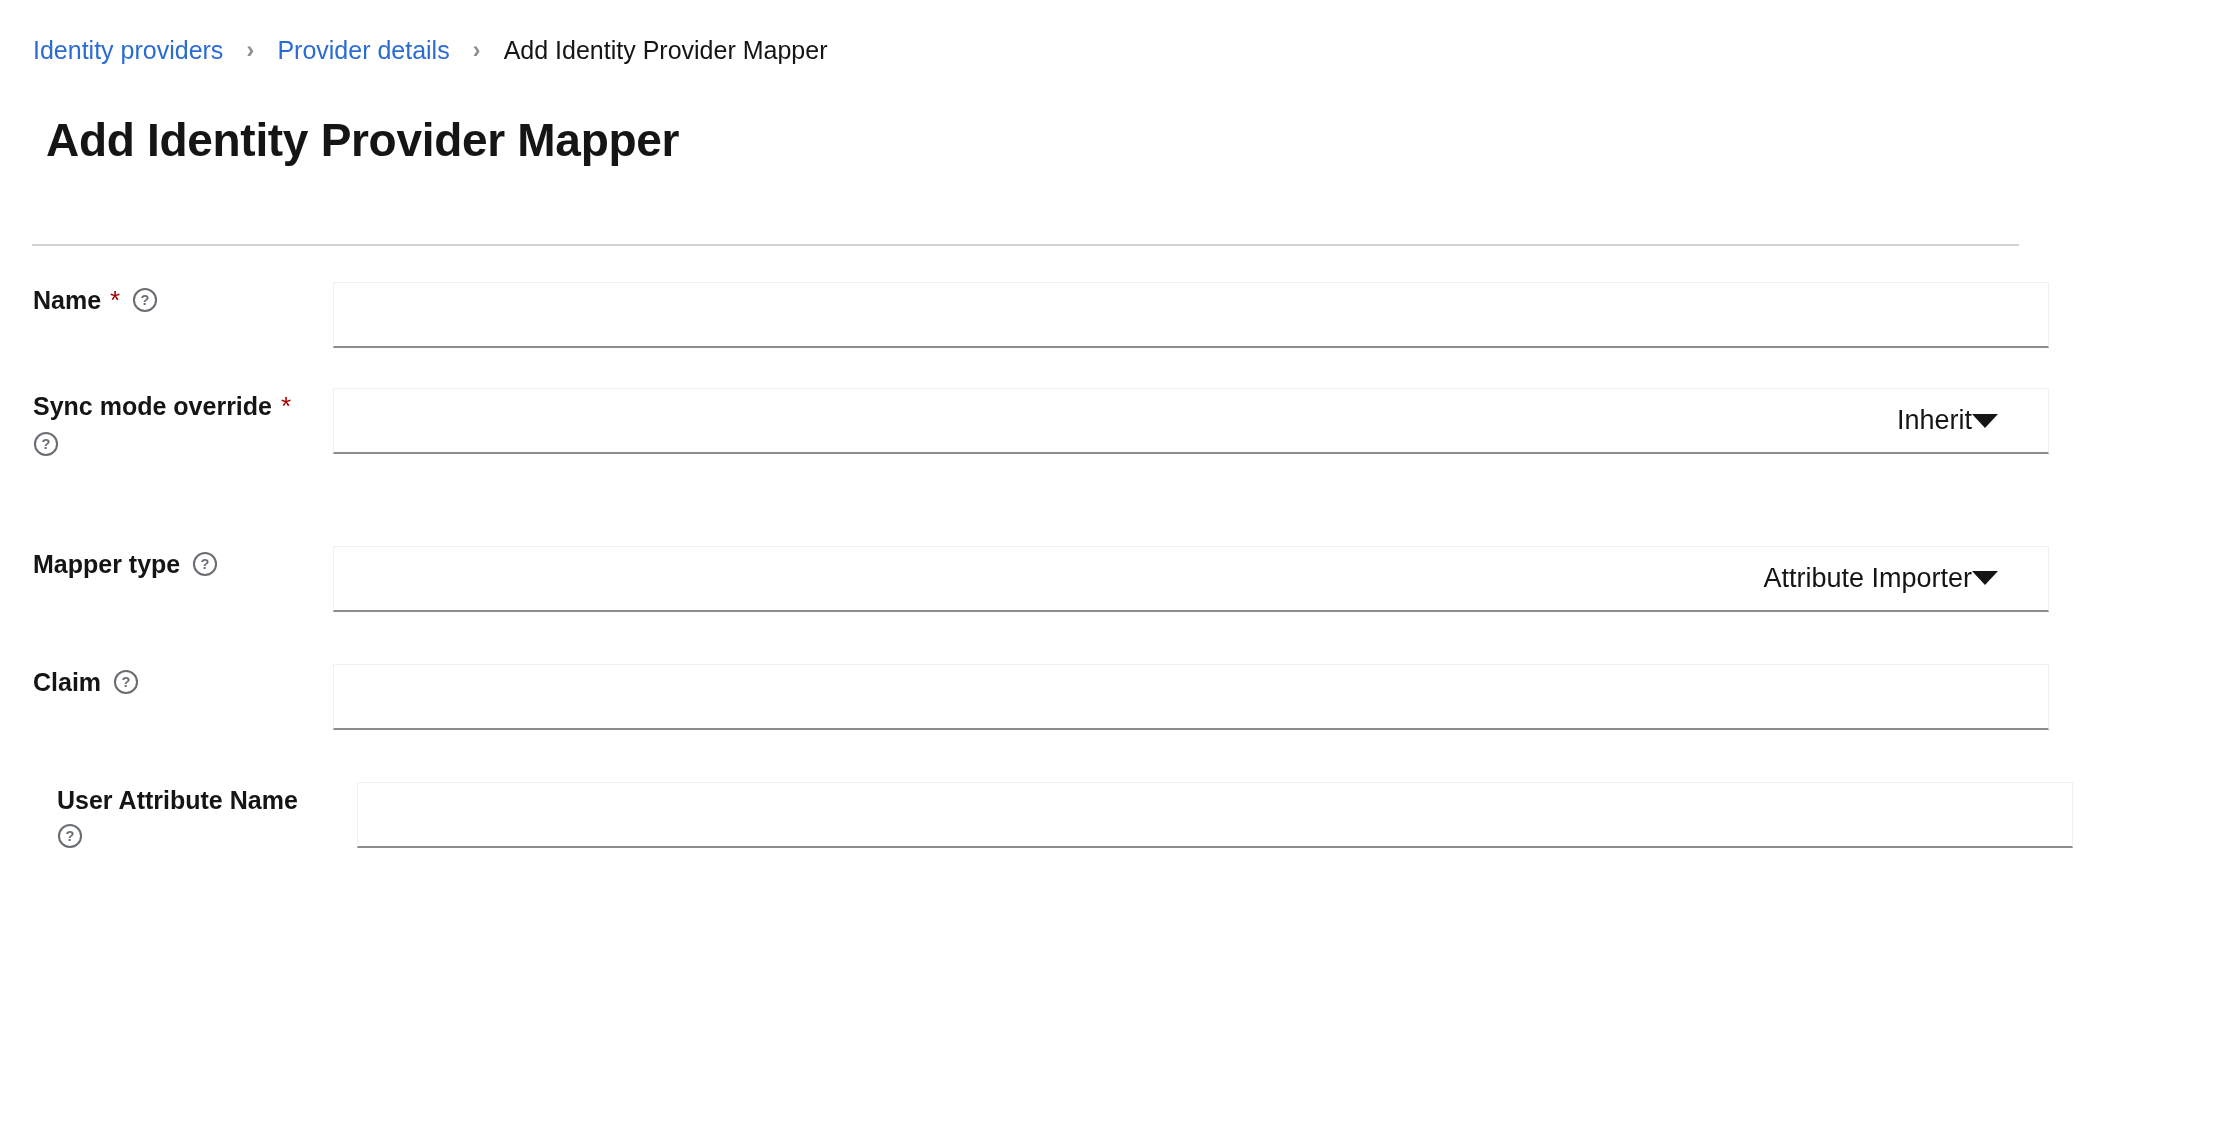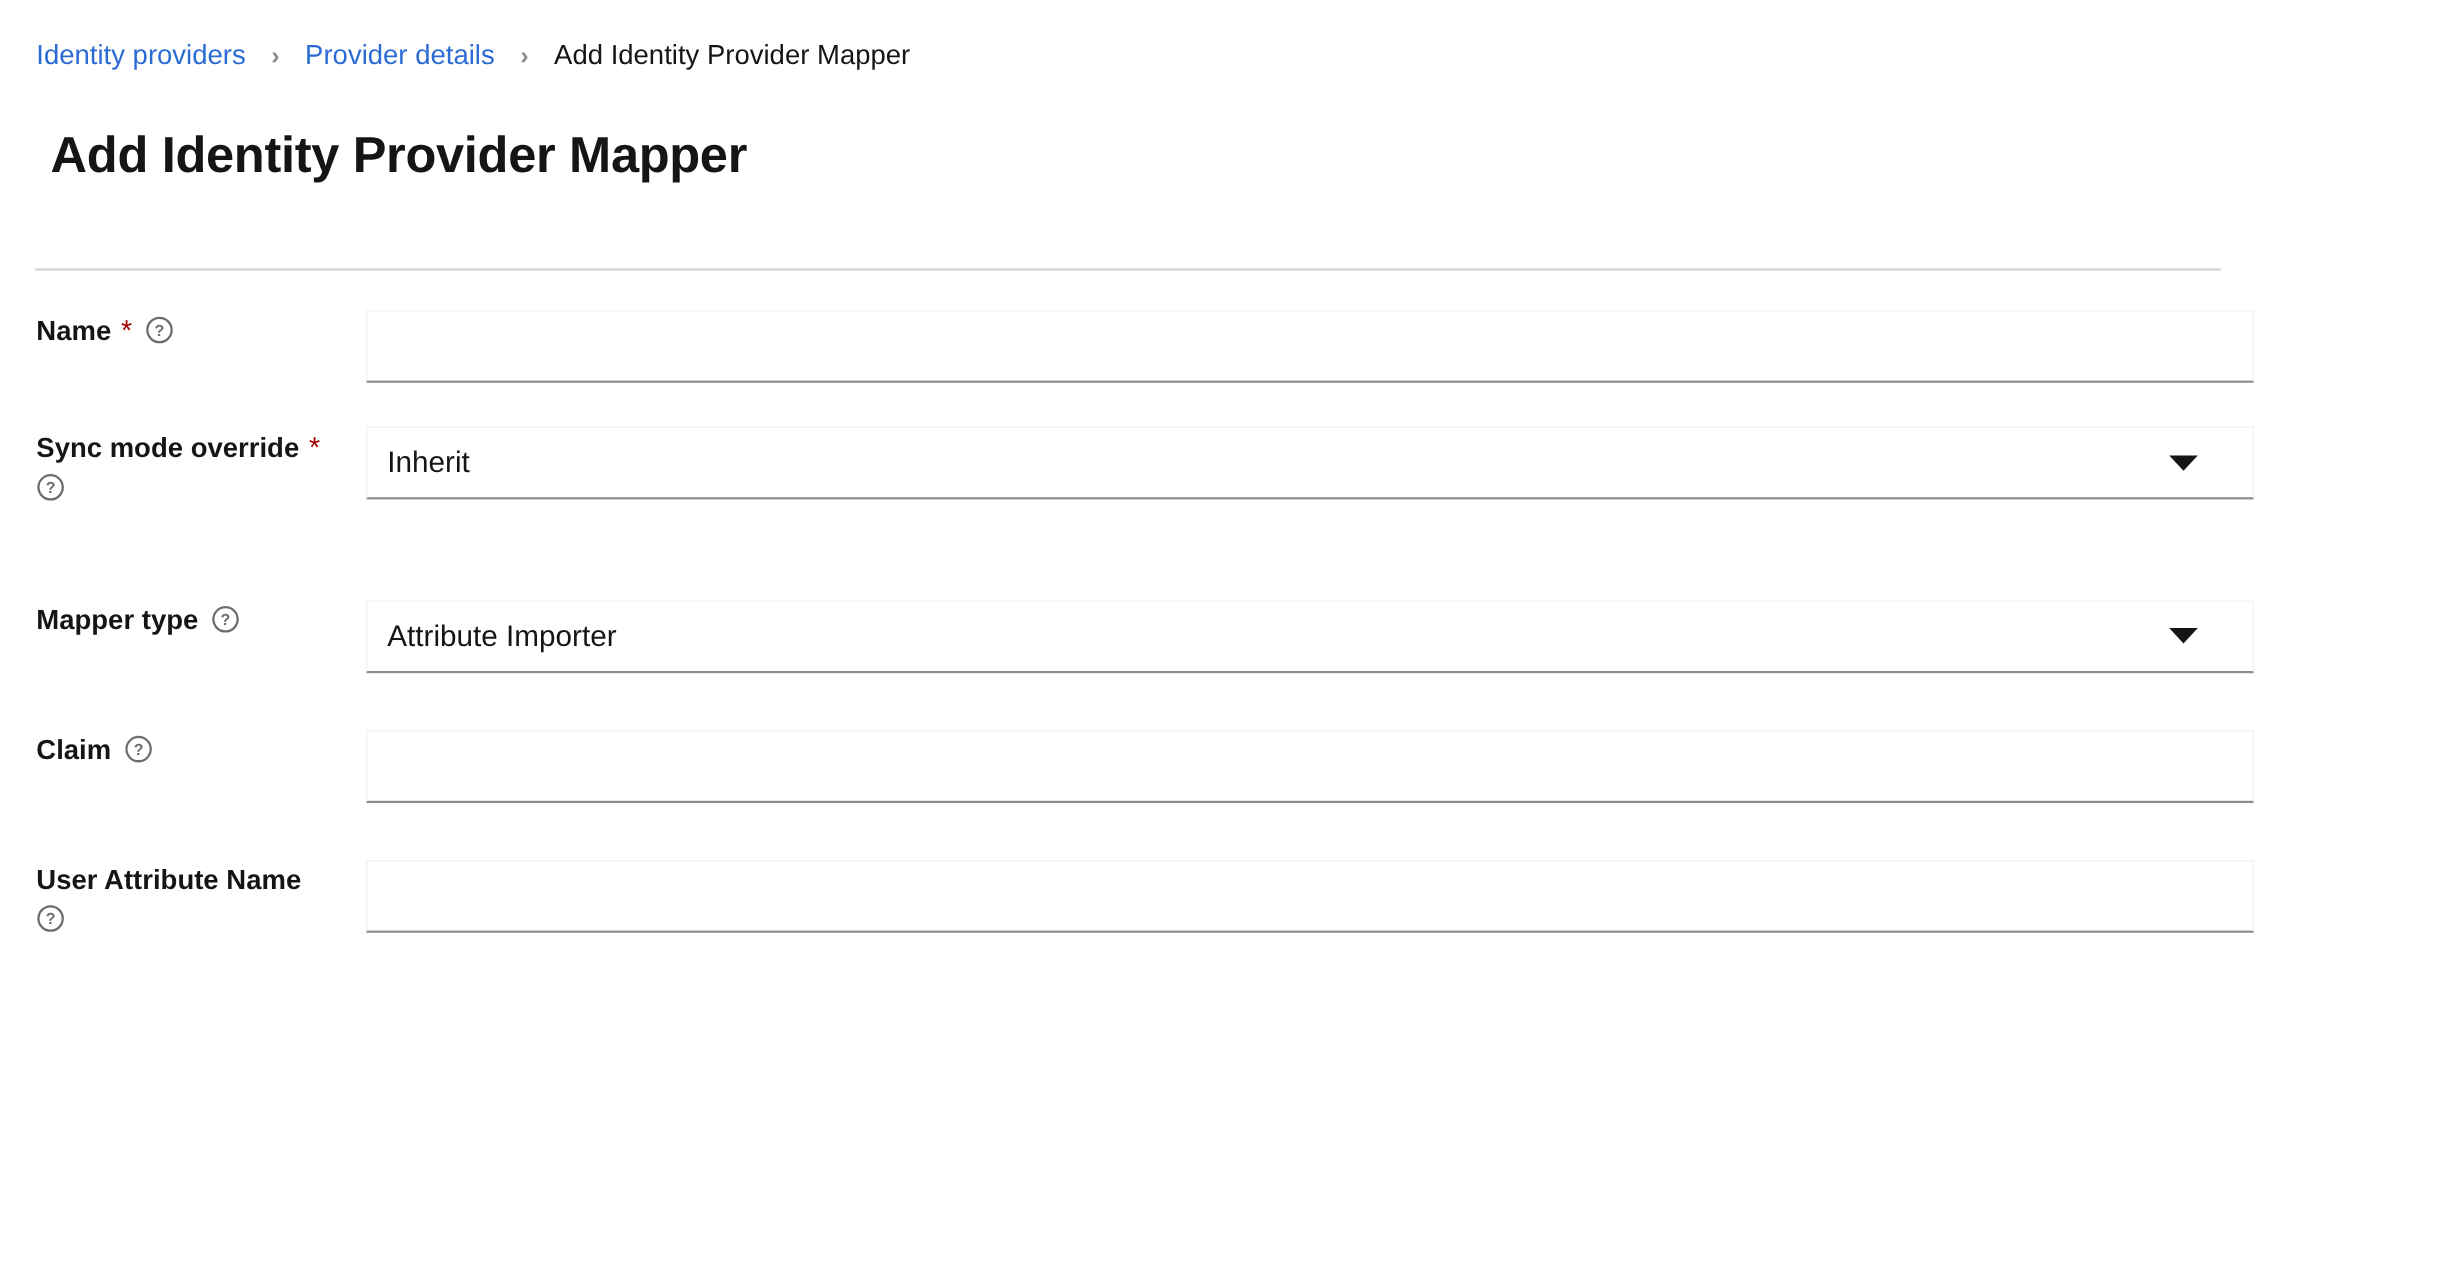--- a/index.html
+++ b/index.html
@@ -131,20 +131,21 @@
     background: #ffffff;
     border: 1px solid #f0f0f0;
     border-bottom: 2px solid #8a8d90;
     font-family: "Liberation Sans", sans-serif;
     font-size: 27px;
     color: #151515;
     padding: 0 16px;
     display: flex;
     align-items: center;
     outline: none;
+    text-align: right;
   }
   .txt-input { cursor: text; }
   .sel-input { cursor: pointer; }
   .sel-value {
     flex: 1 1 auto;
     white-space: nowrap;
     overflow: hidden;
     text-overflow: ellipsis;
     padding-left: 2px;
   }
@@ -156,21 +157,21 @@
     border-left: 13px solid transparent;
     border-right: 13px solid transparent;
     border-top: 14px solid #151515;
   }
 
   
   .row-name          { margin-top: 0px; }
   .row-sync          { margin-top: 40px; }
   .row-mapper        { margin-top: 84px; }
   .row-claim         { margin-top: 52px; }
-  .row-userattr      { margin-top: 52px; }
+  .row-userattr      { margin-top: 52px; padding-left: 24px; }
 
   
   .actions {
     position: absolute;
     top: 1024px;
     left: 366px;
     display: flex;
     align-items: center;
   }
   .btn-save {

